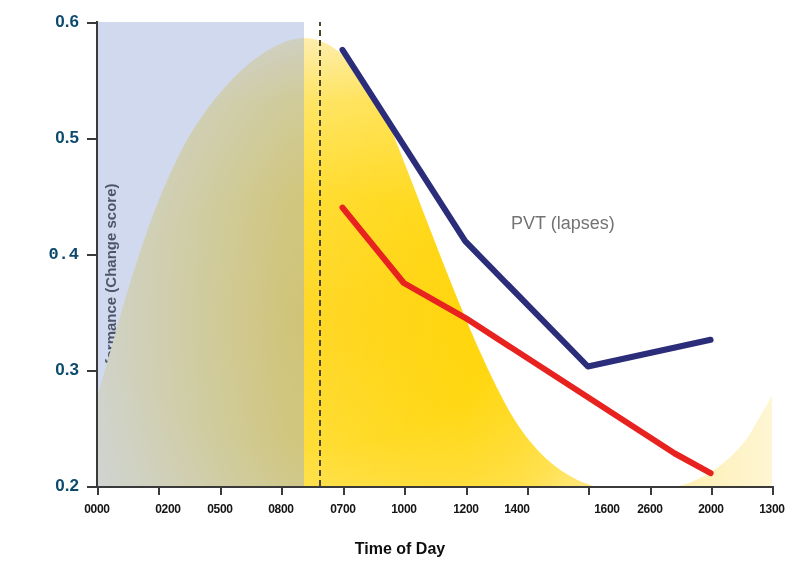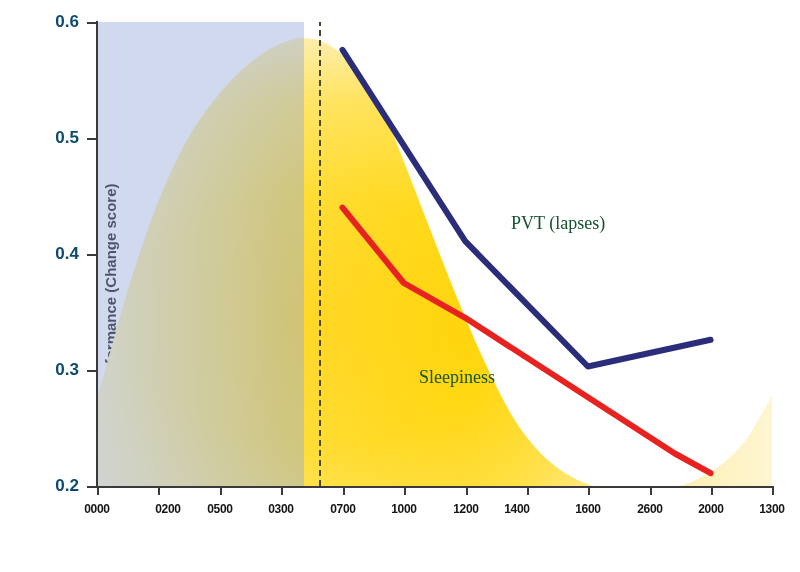--- a/index.html
+++ b/index.html
@@ -101,23 +101,22 @@
     transform-origin:center center;
     font-size:15px;
     font-weight:bold;
     color:#0d0d0d;
     white-space:nowrap;
   }
   .series-svg{position:absolute;left:0;top:0;width:675px;height:464px;overflow:visible;}
   .ann{
     position:absolute;
     font-size:18px;
-    color:#14532d;
-    white-space:nowrap;
-    font-family:Liberation Serif, serif;
+    color:#737373;
+    white-space:nowrap;
   }
 </style>
 </head>
 <body>
 
 <div id="figure">
 
   <div id="ytitle">Performance (Change score)</div>
 
   <div id="plot">
@@ -175,58 +174,58 @@
 
       <svg class="series-svg" viewBox="0 0 675 464" preserveAspectRatio="none">
 
         <polyline points="245.5,27.8 368.2,219.2 490.9,344.5 613.6,317.8" fill="none" stroke="#2b2d7a" stroke-width="6" stroke-linecap="round" stroke-linejoin="round"></polyline>
 
         <polyline points="245.5,185.6 306.8,261.0 368.2,295.8 577.8,431.5 613.6,451.2" fill="none" stroke="#e8221f" stroke-width="6" stroke-linecap="round" stroke-linejoin="round"></polyline>
       </svg>
     </div>
 
     <div class="ann" style="left: 414px; top: 191px;">PVT (lapses)</div>
-    <div class="ann" style="left: 322px; top: 345px;">Sleepiness</div>
 
     <div class="axis-x"></div>
     <div class="axis-y"></div>
 
     <div class="tick-x" style="left:0px;"></div>
     <div class="tick-x" style="left:61px;"></div>
     <div class="tick-x" style="left:123px;"></div>
     <div class="tick-x" style="left:184px;"></div>
     <div class="tick-x" style="left:246px;"></div>
     <div class="tick-x" style="left:307px;"></div>
     <div class="tick-x" style="left:369px;"></div>
     <div class="tick-x" style="left:430px;"></div>
     <div class="tick-x" style="left:491px;"></div>
     <div class="tick-x" style="left:553px;"></div>
     <div class="tick-x" style="left:614px;"></div>
     <div class="tick-x" style="left:675px;"></div>
 
     <div class="xlabel" style="left:0px;">0000</div>
     <div class="xlabel" style="left:61px;padding-left:20px;">0200</div>
     <div class="xlabel" style="left:123px;">0500</div>
-    <div class="xlabel" style="left:184px;">0300</div>
+    <div class="xlabel" style="left:184px;">0800</div>
     <div class="xlabel" style="left:246px;">0700</div>
     <div class="xlabel" style="left:307px;">1000</div>
     <div class="xlabel" style="left:369px;">1200</div>
     <div class="xlabel" style="left:420px;">1400</div>
-    <div class="xlabel" style="left:491px;">1600</div>
+    <div class="xlabel" style="left:510px;">1600</div>
     <div class="xlabel" style="left:553px;">2600</div>
     <div class="xlabel" style="left:614px;">2000</div>
     <div class="xlabel" style="left:675px;">1300</div>
 
     <div class="tick-y" style="top:464px;"></div>
     <div class="tick-y" style="top:348px;"></div>
     <div class="tick-y" style="top:232px;"></div>
     <div class="tick-y" style="top:116px;"></div>
     <div class="tick-y" style="top:0px;"></div>
 
     <div class="ylabel" style="top:464px;">0.2</div>
     <div class="ylabel" style="top:348px;">0.3</div>
-    <div class="ylabel" style="top:232px;">0.4</div>
+    <div class="ylabel" style="top:232px;font-family:Liberation Mono, monospace;">0.4</div>
     <div class="ylabel" style="top:116px;">0.5</div>
     <div class="ylabel" style="top:0px;">0.6</div>
   </div>
 
+  <div id="xtitle">Time of Day</div>
 
 </div>
 
 </body></html>

